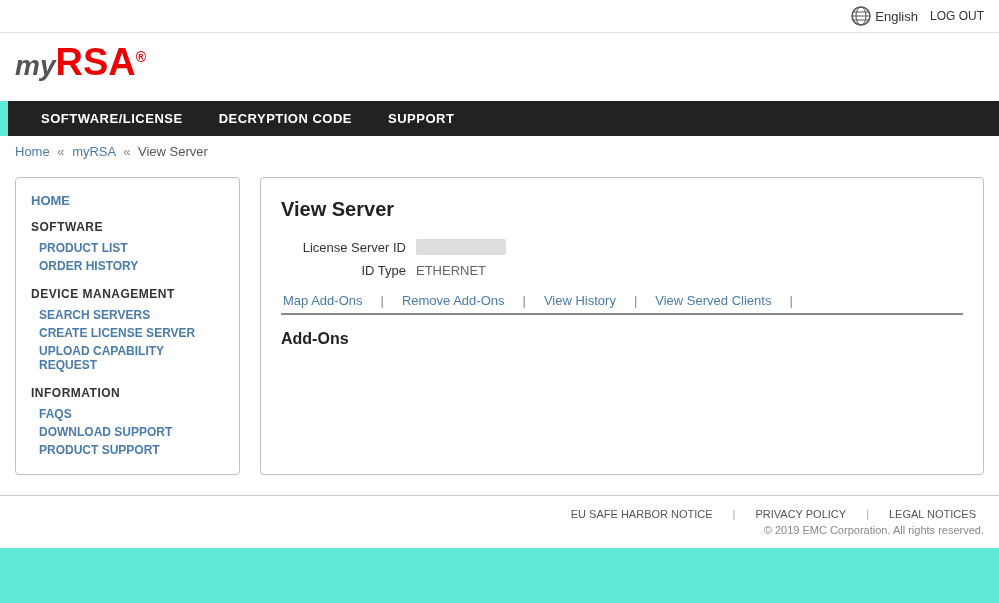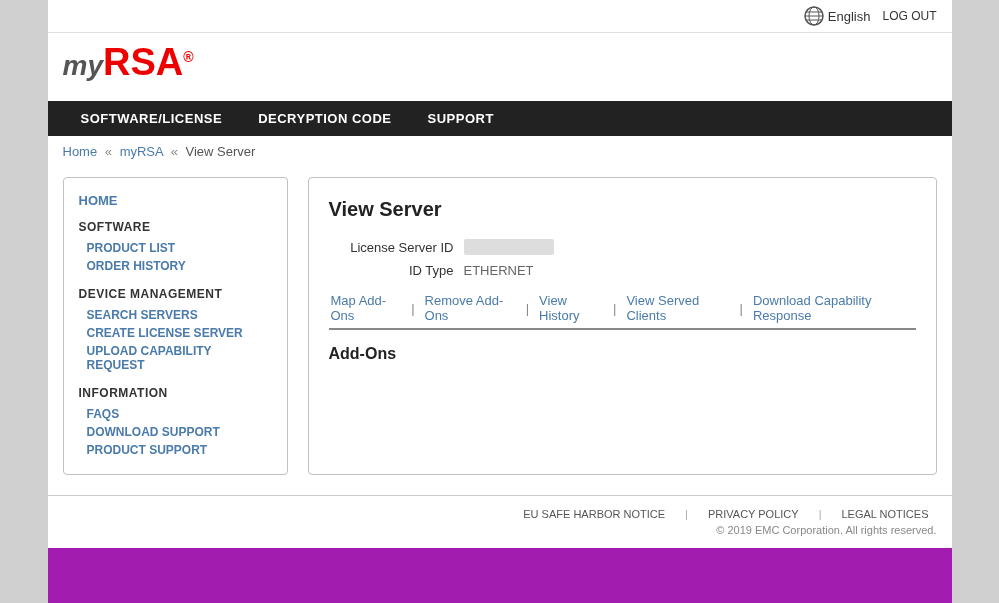--- a/index.html
+++ b/index.html
@@ -1,21 +1,21 @@
 <!DOCTYPE html>
 <html><head>
   <meta charset="utf-8">
   <style>
     * { box-sizing: border-box; margin: 0; padding: 0; }
     body { font-family: Arial, sans-serif; font-size: 13px; background: #d0d0d0; }
 
     .page-wrapper {
-      width: 904px;
+      width: 999px;
       min-height: 603px;
-      background: #a21caf;
+      background: #5eead4;
       margin: 0 auto;
       position: relative;
     }
 
     
     .top-bar {
       display: flex;
       justify-content: flex-end;
       align-items: center;
       padding: 6px 15px;
@@ -70,20 +70,21 @@
       font-size: 14px;
       vertical-align: super;
     }
 
     
     .nav-bar {
       background: #222;
       padding: 0 15px;
       display: flex;
       align-items: center;
+      margin-left: 8px;
     }
     .nav-bar a {
       color: #fff;
       text-decoration: none;
       font-size: 13px;
       font-weight: bold;
       padding: 10px 18px;
       display: inline-block;
       letter-spacing: 0.5px;
     }
@@ -200,21 +201,21 @@
       padding: 4px 12px;
       font-size: 12px;
       cursor: pointer;
       border-radius: 2px;
     }
 
     
     .action-links {
       display: flex;
       align-items: center;
-      gap: 0;
+      gap: 8px;
       margin-bottom: 15px;
       padding-bottom: 5px;
       border-bottom: 2px solid #888;
     }
     .action-link {
       color: #4a7bab;
       text-decoration: none;
       font-size: 13px;
       cursor: pointer;
       padding: 0 2px;
@@ -376,21 +377,20 @@
 
       <div class="action-links">
         <a class="action-link" href="#">Map Add-Ons</a>
         <span class="action-sep">|</span>
         <a class="action-link" href="#">Remove Add-Ons</a>
         <span class="action-sep">|</span>
         <a class="action-link" href="#">View History</a>
         <span class="action-sep">|</span>
         <a class="action-link" href="#">View Served Clients</a>
         <span class="action-sep">|</span>
-        <a class="action-link" href="#">Download Capability Response</a>
       </div>
 
       <div class="section-title">Add-Ons</div>
 
     </div>
 
   </div>
 
   <div class="footer">
     <div class="footer-links">

